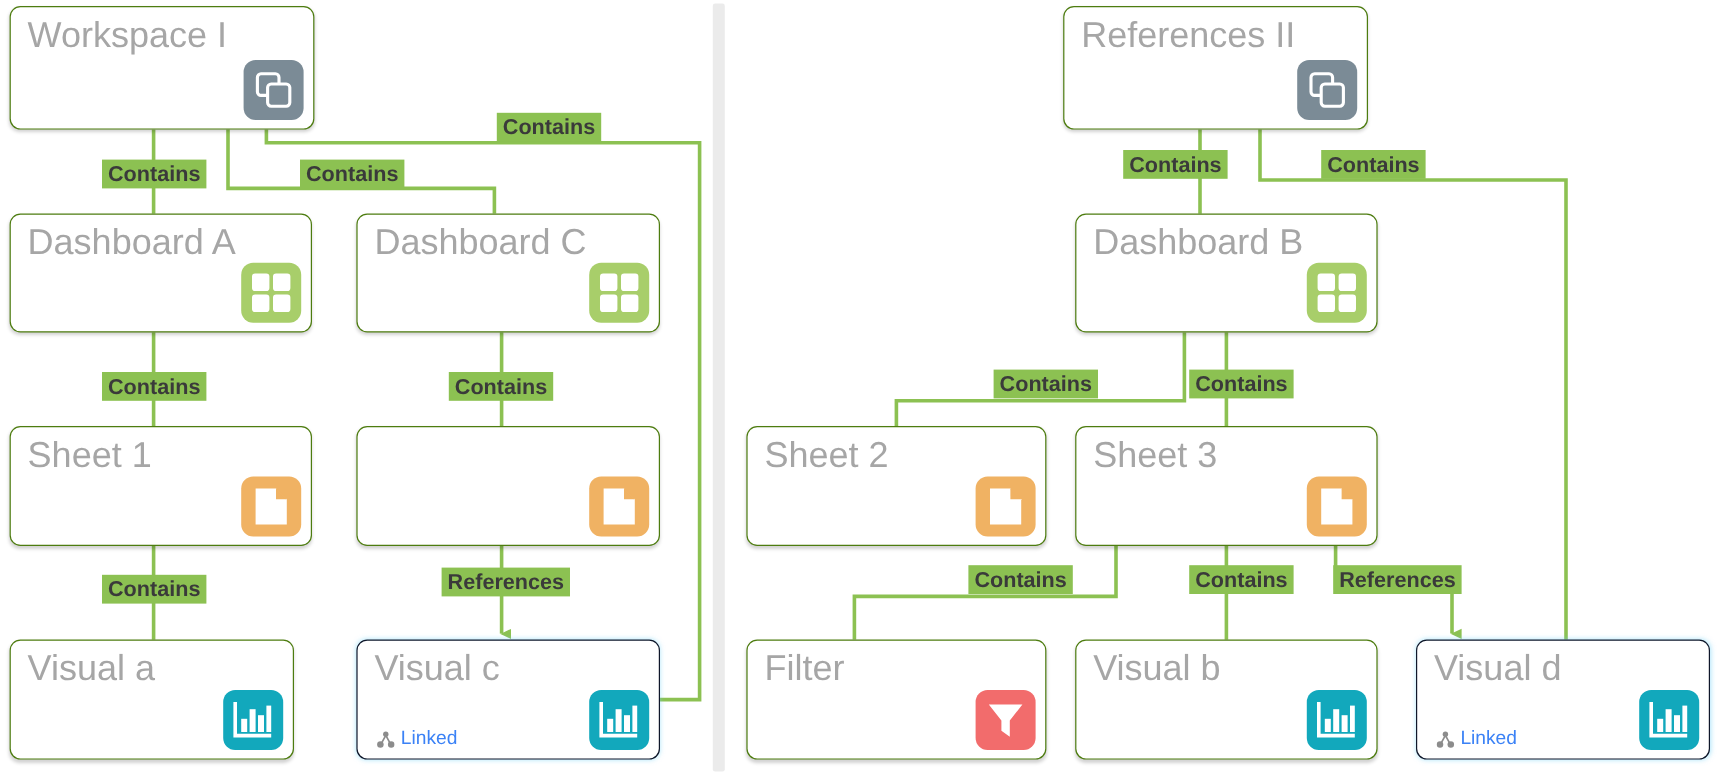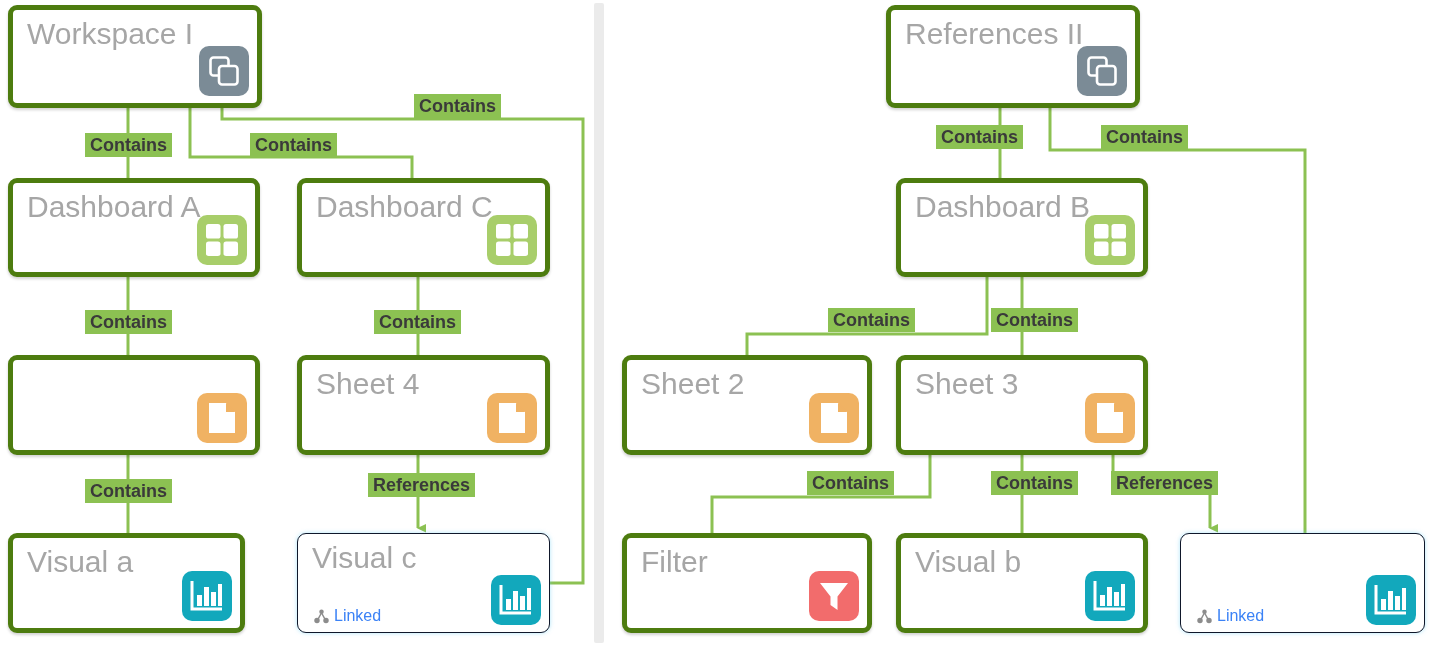--- a/index.html
+++ b/index.html
@@ -28,21 +28,21 @@
   .divider {
     position: absolute;
     background: #ebebeb;
     border-radius: 2px;
   }
   
   .node {
     position: absolute;
     box-sizing: border-box;
     background: #ffffff;
-    border: 5px solid #4d7c0f;
+    border: 1px solid #4d7c0f;
     border-radius: 9px;
     box-shadow: 0 2px 3px rgba(0,0,0,0.18);
   }
   .node.linked {
     border: 1px solid #0f172a;
     box-shadow: 0 0 4px rgba(110,207,246,0.55);
   }
   .node-title {
     position: absolute;
     left: 14px;
@@ -158,30 +158,30 @@
         <div class="node-icon ic-dashboard">
           <svg width="34" height="34" viewBox="0 0 34 34">
             <rect x="1" y="1" width="14.5" height="14.5" rx="2.6" fill="#ffffff"></rect>
             <rect x="18.5" y="1" width="14.5" height="14.5" rx="2.6" fill="#ffffff"></rect>
             <rect x="1" y="18.5" width="14.5" height="14.5" rx="2.6" fill="#ffffff"></rect>
             <rect x="18.5" y="18.5" width="14.5" height="14.5" rx="2.6" fill="#ffffff"></rect>
           </svg>
         </div>
       </div>
       <div class="node" style="left: 8px; top: 355px; width: 252px; height: 100px;">
+        <div class="node-title">Sheet 1</div>
         <div class="node-icon ic-sheet">
           <svg width="30" height="34" viewBox="0 0 30 34">
             <path d="M2 2 h17 l9 9 v21 a0 0 0 0 1 0 0 h-26 z" fill="#ffffff"></path>
             <path d="M19 2 v9 h9 z" fill="#f0b263"></path>
             <path d="M19.6 2.6 L27.6 10.6" stroke="#f0b263" stroke-width="1.4" fill="none"></path>
           </svg>
         </div>
       </div>
       <div class="node" style="left: 297px; top: 355px; width: 253px; height: 100px;">
-        <div class="node-title">Sheet 4</div>
         <div class="node-icon ic-sheet">
           <svg width="30" height="34" viewBox="0 0 30 34">
             <path d="M2 2 h17 l9 9 v21 a0 0 0 0 1 0 0 h-26 z" fill="#ffffff"></path>
             <path d="M19 2 v9 h9 z" fill="#f0b263"></path>
             <path d="M19.6 2.6 L27.6 10.6" stroke="#f0b263" stroke-width="1.4" fill="none"></path>
           </svg>
         </div>
       </div>
       <div class="node" style="left: 8px; top: 533px; width: 237px; height: 100px;">
         <div class="node-title">Visual a</div>
@@ -272,20 +272,21 @@
           <svg width="34" height="32" viewBox="0 0 34 32">
             <path d="M2 1 v28 h30" fill="none" stroke="#ffffff" stroke-width="3"></path>
             <rect x="7" y="15" width="5" height="11" fill="#ffffff"></rect>
             <rect x="14" y="7" width="5" height="19" fill="#ffffff"></rect>
             <rect x="21" y="12" width="5" height="14" fill="#ffffff"></rect>
             <rect x="28" y="4" width="4" height="22" fill="#ffffff"></rect>
           </svg>
         </div>
       </div>
       <div class="node linked" style="left: 1180px; top: 533px; width: 245px; height: 100px;">
+        <div class="node-title">Visual d</div>
         <div class="linked-badge">
           <span>
             <svg class="glyph" viewBox="0 0 16 16">
               <circle cx="8" cy="3" r="2.4" fill="#8c8c8c"></circle>
               <circle cx="3.2" cy="12.2" r="2.9" fill="#8c8c8c"></circle>
               <circle cx="12.8" cy="12.2" r="2.9" fill="#8c8c8c"></circle>
               <path d="M8 4 L4.2 11 M8 4 L11.8 11" stroke="#8c8c8c" stroke-width="1.5" fill="none"></path>
             </svg>
           </span>
           <span>Linked</span>

